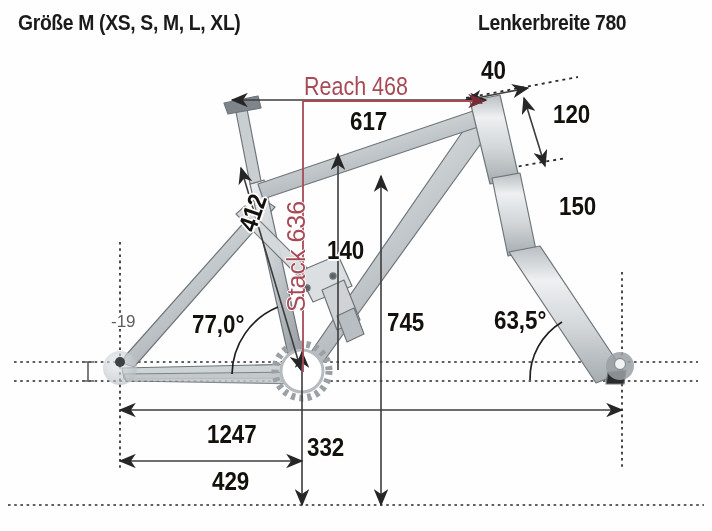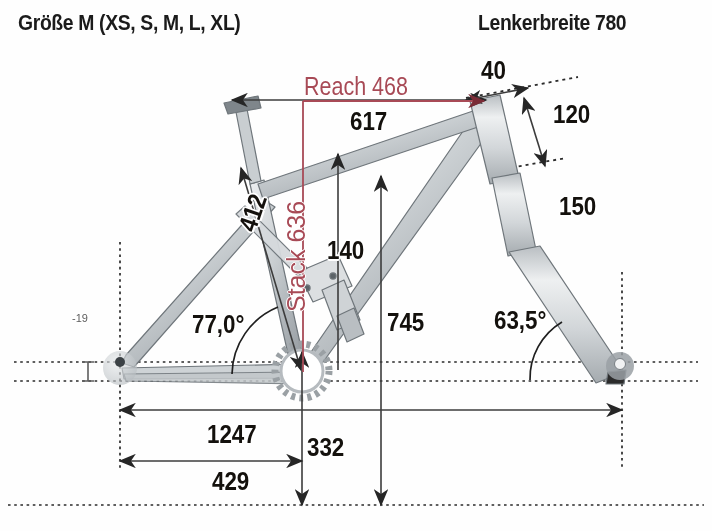--- a/index.html
+++ b/index.html
@@ -32,21 +32,21 @@
     font-size:26px;
     color:#14110d;
     transform:scaleX(0.86);
     transform-origin:left center;
     white-space:nowrap;
     text-shadow:
       1px 0 0 #ffffff, -1px 0 0 #ffffff, 0 1px 0 #ffffff, 0 -1px 0 #ffffff,
       1px 1px 0 #ffffff, -1px -1px 0 #ffffff, 1px -1px 0 #ffffff, -1px 1px 0 #ffffff,
       2px 0 0 #ffffff, -2px 0 0 #ffffff, 0 2px 0 #ffffff, 0 -2px 0 #ffffff;
   }
-  .dim.small{font-size:11px;font-weight:normal;color:#5d5d5d;transform:scaleX(1);}
+  .dim.small{font-size:17px;font-weight:normal;color:#5d5d5d;transform:scaleX(1);margin-left:39px;}
   .dim.red{color:#a84a56;font-weight:normal;font-size:25px;
     text-shadow:1px 0 0 #fff,-1px 0 0 #fff,0 1px 0 #fff,0 -1px 0 #fff;}
   .dim.rot{transform:rotate(-90deg) scaleX(1);transform-origin:left top;}
 </style>
 </head>
 <body>
 
 <div id="stage">
 
   <svg width="712" height="531" viewBox="0 0 712 531">

